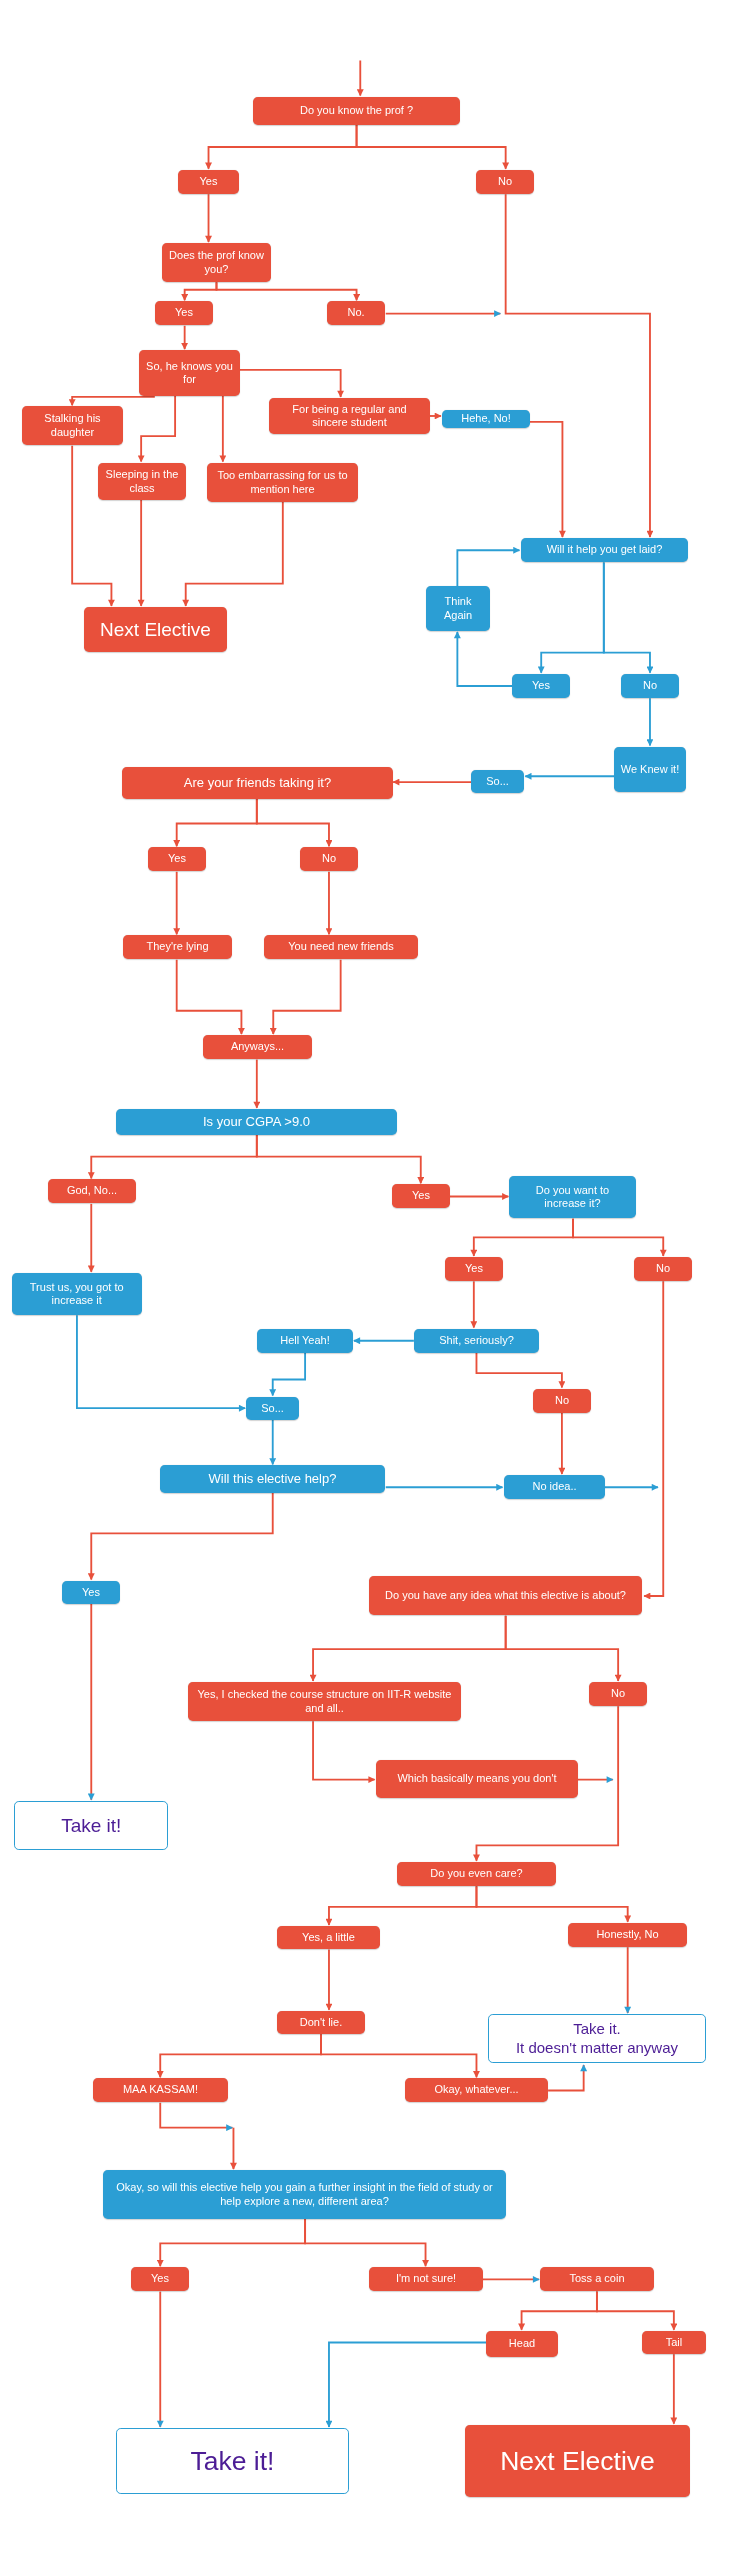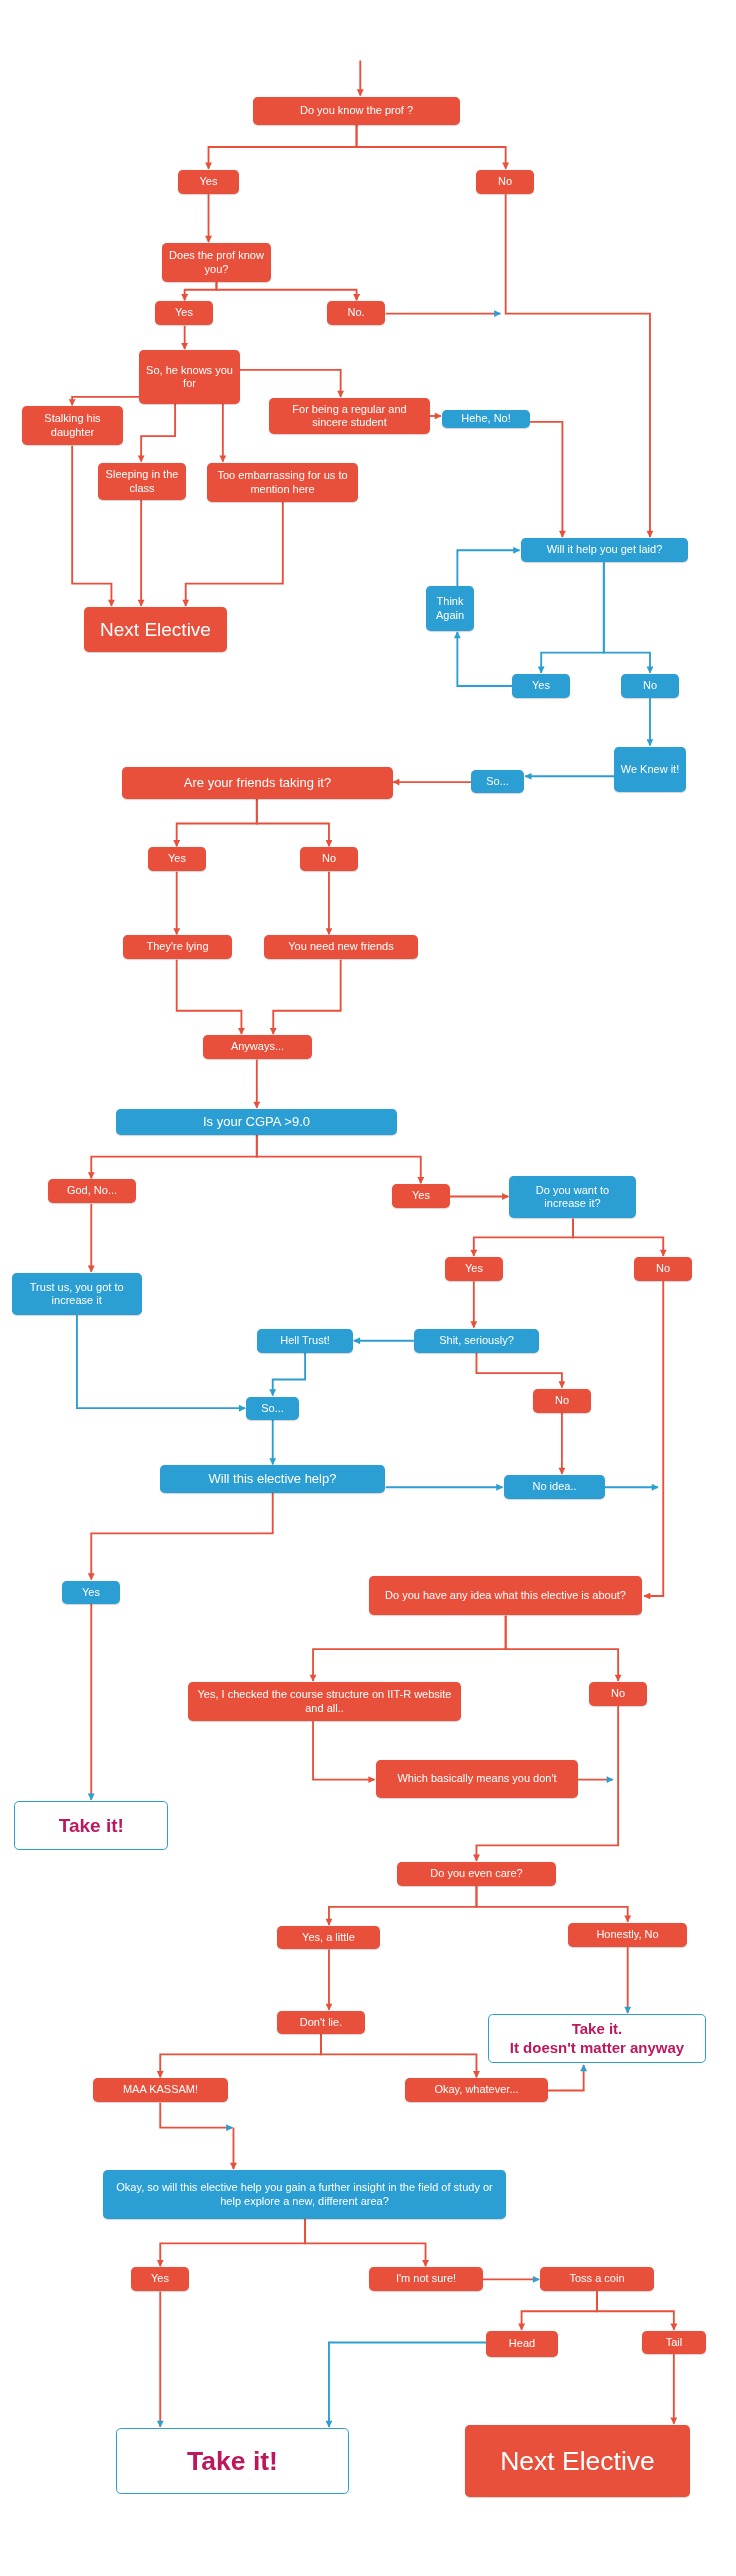--- a/index.html
+++ b/index.html
@@ -4,21 +4,21 @@
 <style>
   html,body{margin:0;padding:0;background:#ffffff;}
   #canvas{position:relative;width:737px;height:2576px;background:#ffffff;overflow:hidden;
           font-family:"Liberation Sans",sans-serif;}
   #edges{position:absolute;left:0;top:0;width:737px;height:2576px;}
   .node{position:absolute;display:flex;align-items:center;justify-content:center;text-align:center;
         color:#fff;font-size:11px;line-height:1.22;border-radius:4.8px;padding:2.7px 6.4px;
         box-sizing:border-box;box-shadow:0 0.5px 1.1px rgba(0,0,0,.18);}
   .red{background:#e8503b;}
   .blue{background:#2b9ed4;}
-  .outline{background:#ffffff;border:1.6px solid #2b9ed4;color:#be185d;white-space:pre-line;box-shadow:none;font-weight:bold;}
+  .outline{background:#ffffff;border:1.6px solid #2b9ed4;color:#4c1d95;white-space:pre-line;box-shadow:none;}
   .fs-med{font-size:13px;}
   .fs-large{font-size:19px;}
   .fs-big{font-size:15px;}
   .fs-xl{font-size:26.5px;}
 </style>
 </head>
 <body>
 
 <div id="canvas">
 
@@ -108,47 +108,47 @@
       <path d="M916 4415 L620 4415 L620 4574" marker-end="url(#ab)"></path>
     </g>
   </svg>
 
   <div class="node red" style="left:253px;top:97px;width:207px;height:28px">Do you know the prof ?</div>
   <div class="node red" style="left:178px;top:170px;width:61px;height:24.4px">Yes</div>
   <div class="node red" style="left:476px;top:170px;width:58px;height:24.4px">No</div>
   <div class="node red" style="left:162px;top:243px;width:109px;height:39px">Does the prof know you?</div>
   <div class="node red" style="left:155px;top:301px;width:58px;height:24.4px">Yes</div>
   <div class="node red" style="left:327px;top:301px;width:58px;height:24.4px">No.</div>
-  <div class="node red" style="left:139px;top:350px;width:101px;height:54px">So, he knows you for</div>
+  <div class="node red" style="left:139px;top:350px;width:101px;height:46px">So, he knows you for</div>
   <div class="node red" style="left:22px;top:406px;width:101px;height:39px">Stalking his daughter</div>
   <div class="node red" style="left:269px;top:398px;width:161px;height:36px">For being a regular and sincere student</div>
   <div class="node blue" style="left:442px;top:410px;width:88px;height:18px">Hehe, No!</div>
   <div class="node red" style="left:98px;top:463px;width:88px;height:37px">Sleeping in the class</div>
   <div class="node red" style="left:207px;top:463px;width:151px;height:39px">Too embarrassing for us to mention here</div>
   <div class="node blue" style="left:521px;top:538px;width:167px;height:24.4px">Will it help you get laid?</div>
-  <div class="node blue" style="left:426px;top:586px;width:48px;height:45px">Think Again</div>
+  <div class="node blue" style="left:426px;top:586px;width:64px;height:45px">Think Again</div>
   <div class="node red fs-large" style="left:84px;top:607px;width:143px;height:45px">Next Elective</div>
   <div class="node blue" style="left:512px;top:674px;width:58px;height:24.4px">Yes</div>
   <div class="node blue" style="left:621px;top:674px;width:58px;height:24.4px">No</div>
   <div class="node blue" style="left:614px;top:747px;width:72px;height:45px">We Knew it!</div>
   <div class="node blue" style="left:471px;top:770px;width:53px;height:23px">So...</div>
   <div class="node red fs-med" style="left:122px;top:767px;width:271px;height:32px">Are your friends taking it?</div>
   <div class="node red" style="left:148px;top:847px;width:58px;height:24.4px">Yes</div>
   <div class="node red" style="left:300px;top:847px;width:58px;height:24.4px">No</div>
   <div class="node red" style="left:123px;top:935px;width:109px;height:24.4px">They're lying</div>
   <div class="node red" style="left:264px;top:935px;width:154px;height:24.4px">You need new friends</div>
   <div class="node red" style="left:203px;top:1035px;width:109px;height:24.4px">Anyways...</div>
   <div class="node blue fs-med" style="left:116px;top:1109px;width:281px;height:25.5px">Is your CGPA &gt;9.0</div>
   <div class="node red" style="left:48px;top:1179px;width:88px;height:24.4px">God, No...</div>
   <div class="node red" style="left:392px;top:1184px;width:58px;height:24.4px">Yes</div>
   <div class="node blue" style="left:509px;top:1176px;width:127px;height:42px">Do you want to increase it?</div>
   <div class="node blue" style="left:11.7px;top:1273px;width:130px;height:42px">Trust us, you got to increase it</div>
   <div class="node red" style="left:445px;top:1257px;width:58px;height:24.4px">Yes</div>
   <div class="node red" style="left:634px;top:1257px;width:58px;height:24.4px">No</div>
-  <div class="node blue" style="left:257px;top:1329px;width:96px;height:24.4px">Hell Trust!</div>
+  <div class="node blue" style="left:257px;top:1329px;width:96px;height:24.4px">Hell Yeah!</div>
   <div class="node blue" style="left:414px;top:1329px;width:125px;height:24.4px">Shit, seriously?</div>
   <div class="node red" style="left:533px;top:1389px;width:58px;height:24.4px">No</div>
   <div class="node blue" style="left:246px;top:1397px;width:53px;height:23px">So...</div>
   <div class="node blue fs-med" style="left:160px;top:1465px;width:225px;height:28px">Will this elective help?</div>
   <div class="node blue" style="left:504px;top:1475px;width:101px;height:24.4px">No idea..</div>
   <div class="node blue" style="left:62px;top:1581px;width:58px;height:23px">Yes</div>
   <div class="node red" style="left:369px;top:1576px;width:273px;height:39px">Do you have any idea what this elective is about?</div>
   <div class="node red" style="left:188px;top:1682px;width:273px;height:39px">Yes, I checked the course structure on IIT-R website and all..</div>
   <div class="node red" style="left:589px;top:1682px;width:58px;height:24.4px">No</div>
   <div class="node red" style="left:376px;top:1760px;width:202px;height:38px">Which basically means you don't</div>

